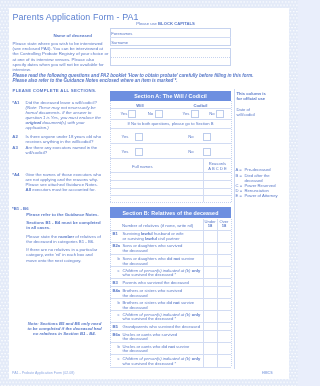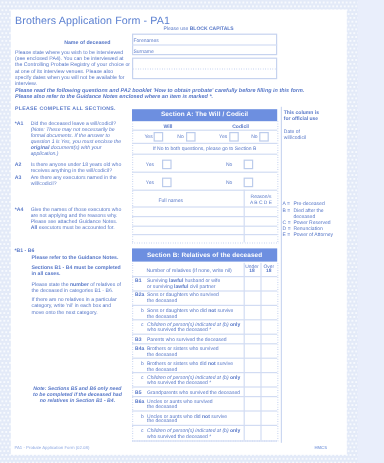--- a/index.html
+++ b/index.html
@@ -47,21 +47,21 @@
   .dotline{position:absolute;height:0.6px;
     background-image:linear-gradient(to right,#c6d3f0 0 1px,transparent 1px 2px);
     background-size:2px 0.6px;background-repeat:repeat-x;}
 </style>
 </head>
 <body>
 
 <div class="bg"></div>
 <div class="page"></div>
 <div class="layer">
-  <div class="abs title">Brothers Application Form - PA1</div>
+  <div class="abs title">Parents Application Form - PA1</div>
 
   <div class="abs lbl-name">Name of deceased</div>
   <div class="abs txw" id="intro-para" style="left:12.5px;top:41.3px;width:96px;">Please state where you wish to be interviewed (see enclosed PA4). You can be interviewed at the Controlling Probate Registry of your choice or at one of its interview venues. Please also specify dates when you will not be available for interview.</div>
   <div class="abs txw ital bold" id="ital1" style="left:12.5px;top:73.4px;width:255px;font-size:4.55px;line-height:5.1px;">
       <div>Please read the following questions and PA2 booklet 'How to obtain probate' carefully before filling in this form.</div>
       <div>Please also refer to the Guidance Notes enclosed where an item is marked *.</div>
     </div>
   <div class="abs tx bold" id="complete-all" style="left:12.5px;top:88.2px;font-size:4.3px;letter-spacing:0.28px;">PLEASE COMPLETE ALL SECTIONS.</div>
 
   <div class="abs" id="blockcaps" style="left:105px;top:21.4px;width:121px;text-align:center;font-size:4.2px;"><span>Please use </span><span class="bold">BLOCK CAPITALS</span></div>

